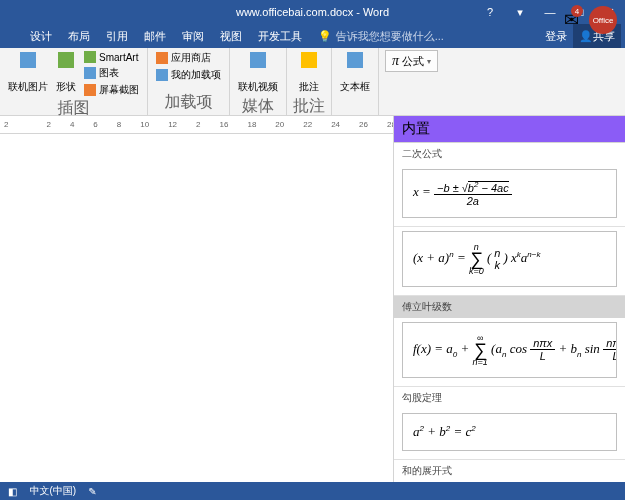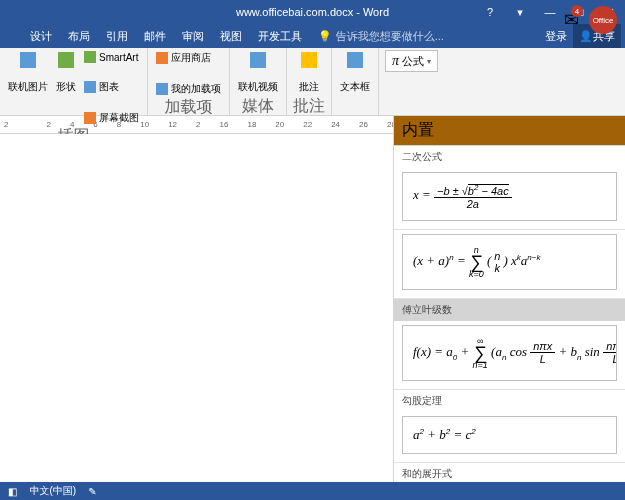--- a/index.html
+++ b/index.html
@@ -14,32 +14,32 @@
 .tell-icon{margin-right:4px}
 .ribbon-right{display:flex;align-items:center;padding-right:4px}
 .ribbon-btn{padding:0 6px;height:24px;display:flex;align-items:center;cursor:pointer;font-size:11px}
 .share-btn{background:#1e3f73;padding:0 6px}
 .ribbon{height:68px;background:#f3f3f3;border-bottom:1px solid #d4d4d4;display:flex}
 .group{border-right:1px solid #d4d4d4;padding:2px 6px 0;display:flex;flex-direction:column;align-items:center;position:relative}
 .group-content{flex:1;display:flex;gap:4px}
 .group-label{font-size:16px;color:#666;padding-bottom:2px}
 .big-btn{display:flex;flex-direction:column;align-items:center;gap:12px;cursor:pointer;padding:2px;font-size:10px}
 .sm-btn{display:flex;align-items:center;gap:3px;cursor:pointer;font-size:10px;padding:1px 2px}
-.stack{display:flex;flex-direction:column;justify-content:center;gap:15px}
+.stack{display:flex;flex-direction:column;justify-content:flex-start;gap:1px}
 .icon-box{width:16px;height:16px;background:#5b9bd5;display:inline-block}
 .icon-box.g{background:#70ad47}
 .icon-box.o{background:#ed7d31}
 .icon-box.y{background:#ffc000}
 .eq-dd{height:22px;display:flex;align-items:center;gap:3px;padding:0 6px;border:1px solid #c0c0c0;background:#fdfdfd;cursor:pointer;font-size:11px}
 .pi{font-family:serif;font-style:italic;font-size:14px}
 .ruler{height:18px;background:#fff;border-bottom:1px solid #d4d4d4;font-size:8px;color:#666;display:flex;align-items:center;padding-left:4px;overflow:hidden}
 .ruler span{margin-right:19px}
 .doc-area{position:absolute;top:134px;left:0;width:393px;bottom:18px;background:#fff}
 .gallery{position:absolute;top:116px;left:393px;right:0;bottom:18px;background:#fff;border-left:1px solid #d4d4d4;overflow-y:auto;font-size:10px}
-.gallery-head{padding:4px 8px;background:#a16207;font-size:16px;border-bottom:1px solid #d4d4d4}
+.gallery-head{padding:4px 8px;background:#8b5cf6;font-size:14px;border-bottom:1px solid #d4d4d4}
 .eq-item{border-bottom:1px solid #e0e0e0}
 .eq-title{padding:4px 8px;font-size:10px;color:#444}
 .eq-title.hl{background:#d4d4d4}
 .eq-box{margin:4px 8px 8px;border:1px solid #c0c0c0;padding:10px;font-family:"Cambria Math",serif;font-style:italic;font-size:13px;cursor:pointer;white-space:nowrap;overflow:hidden}
 .status{position:absolute;bottom:0;left:0;right:0;height:18px;background:#2b579a;color:#fff;display:flex;align-items:center;font-size:10px;padding:0 8px;gap:12px}
 .top-right{position:absolute;top:6px;right:8px;display:flex;gap:10px;align-items:center}
 .office-badge{width:28px;height:28px;border-radius:50%;background:#c0392b;color:#fff;display:flex;align-items:center;justify-content:center;font-size:8px}
 .mail-ico{position:relative;font-size:18px}
 .mail-badge{position:absolute;top:-4px;right:-4px;background:#c0392b;color:#fff;border-radius:50%;width:12px;height:12px;font-size:8px;display:flex;align-items:center;justify-content:center}
 .frac{display:inline-block;text-align:center;vertical-align:middle;font-size:11px}

